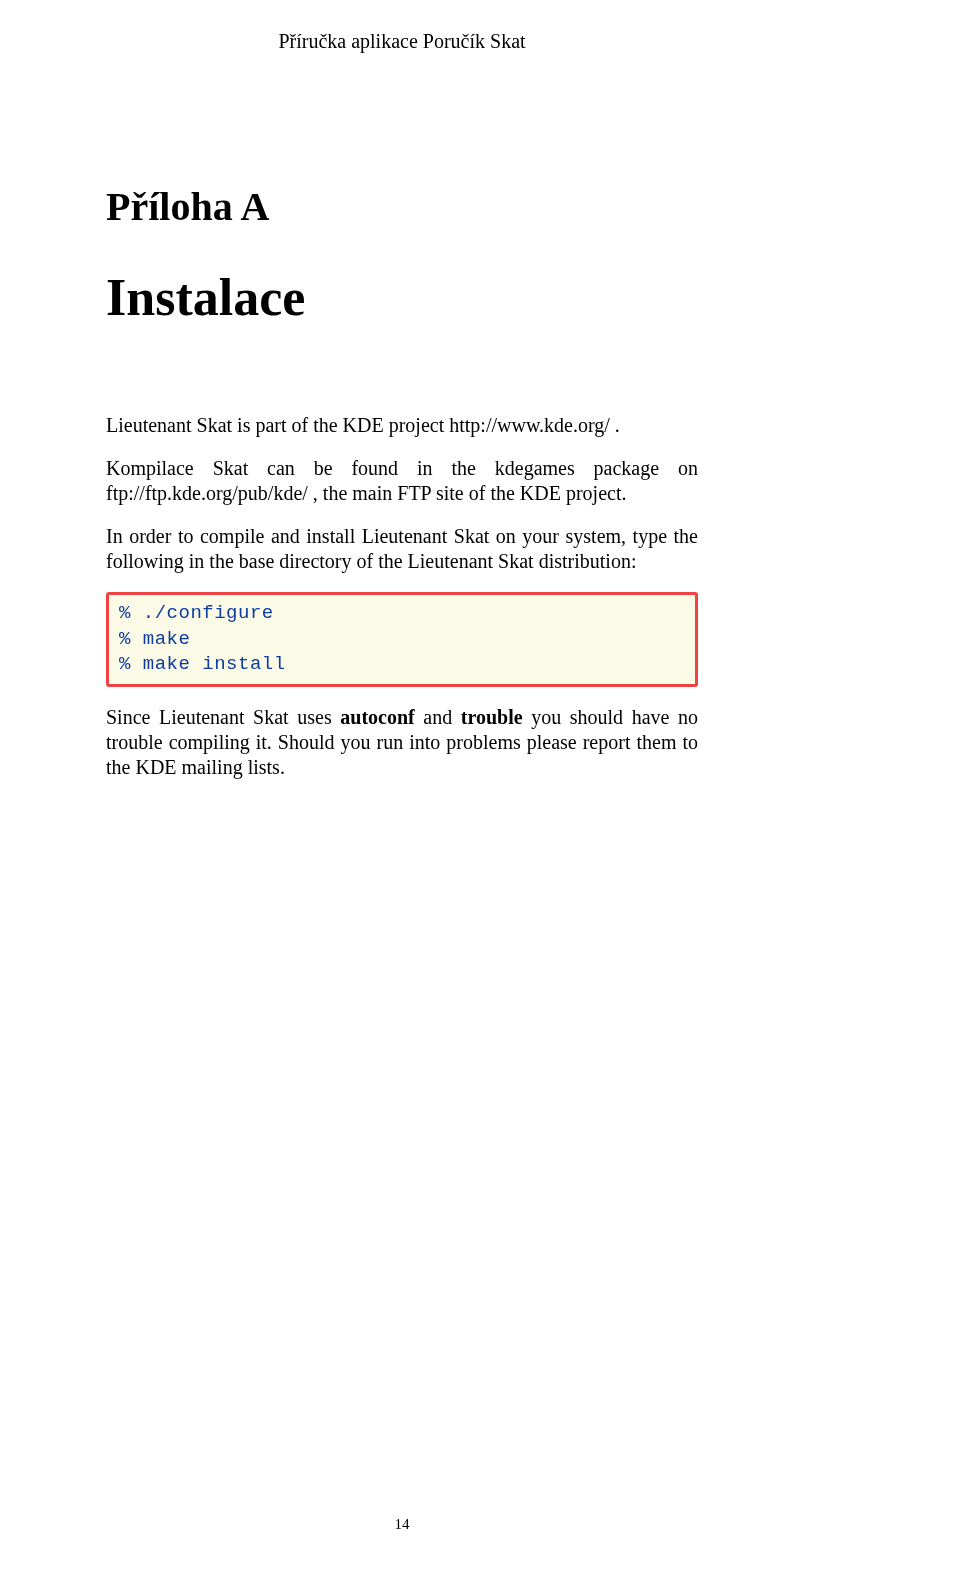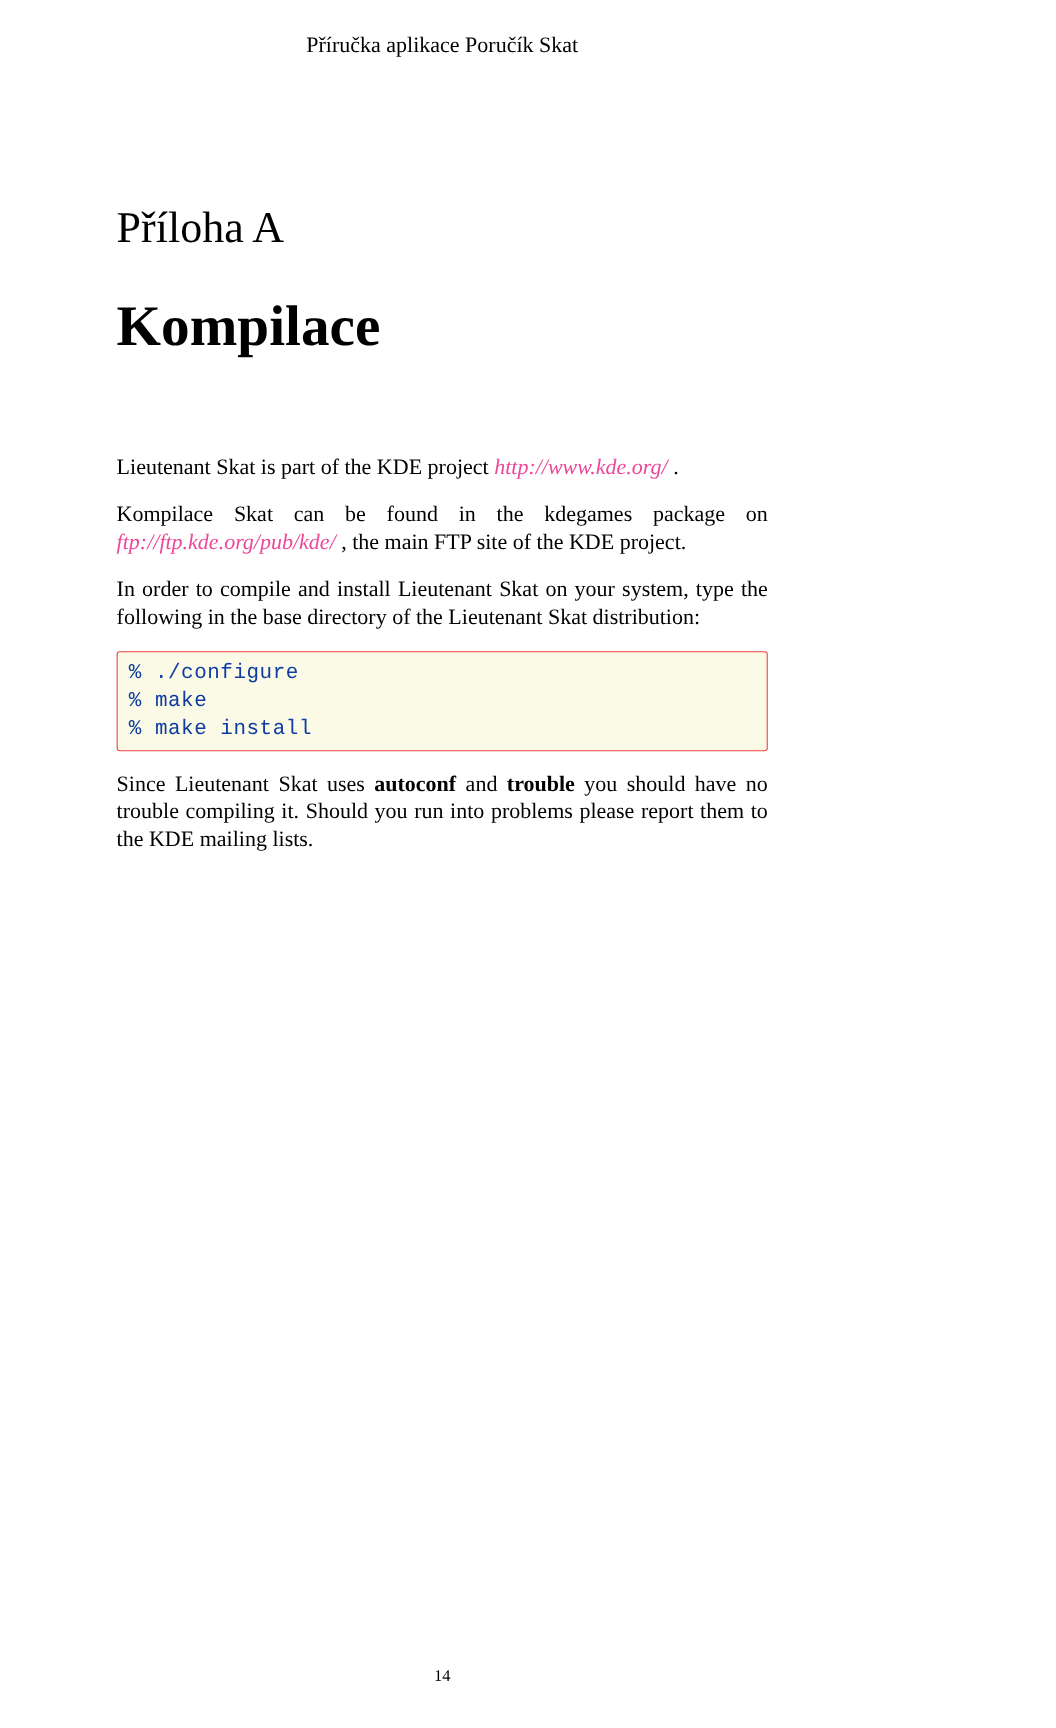--- a/index.html
+++ b/index.html
@@ -19,57 +19,56 @@
     padding:30px 106px 0 106px;
   }
   .running-header {
     text-align:center;
     font-size:20px;
     margin-top:0;
     margin-bottom:130px;
   }
   .appendix-label {
     font-size:40px;
-    font-weight:400;
+    font-weight:700;
     margin:0 0 38px 0;
   }
   .chapter-title {
     font-size:52px;
     font-weight:700;
     margin:0 0 86px 0;
   }
   .body-para {
     font-size:20px;
     line-height:1.25;
     margin:0 0 18px 0;
     text-align:justify;
   }
   .body-para:last-of-type {
     margin-bottom:0;
   }
   a.link {
-    color:#ec4899;
+    color:#000000;
     text-decoration:none;
-    font-style:italic;
   }
   .section-heading {
     font-size:30px;
     font-weight:700;
     margin:50px 0 38px 0;
   }
   .section-heading .sec-num {
     display:inline-block;
     margin-right:28px;
   }
   .code-block {
     font-family:"Courier New",Courier,monospace;
     font-size:19px;
     line-height:1.35;
     background:#fbfae6;
-    border:1px solid #ef4444;
+    border:3px solid #ef4444;
     border-radius:3px;
     padding:6px 10px;
     white-space:pre;
     color:#0e3ca0;
     letter-spacing:0.5px;
     margin:6px 0 18px 0;
   }
   .bold { font-weight:700;margin-top:16px; }
   .page-number {
     position:absolute;
@@ -81,21 +80,21 @@
   }
 </style>
 </head>
 <body>
 
 <div class="page">
 
   <div class="running-header">Příručka aplikace Poručík Skat</div>
 
   <h2 class="appendix-label">Příloha A</h2>
-  <h1 class="chapter-title">Kompilace</h1>
+  <h1 class="chapter-title">Instalace</h1>
 
   <p class="body-para">
     <span>Lieutenant Skat is part of the KDE project </span><a class="link">http://www.kde.org/</a><span> .</span>
   </p>
 
   <p class="body-para">
     <span>Kompilace Skat can be found in the kdegames package on </span><a class="link">ftp://ftp.kde.org/pub/kde/</a><span> , the main FTP site of the KDE project.</span>
   </p>
 
 

